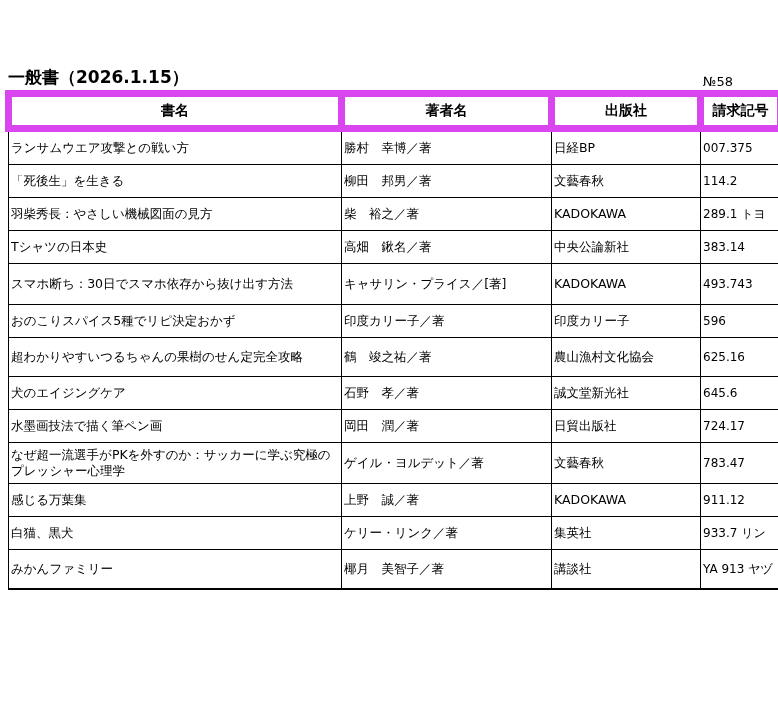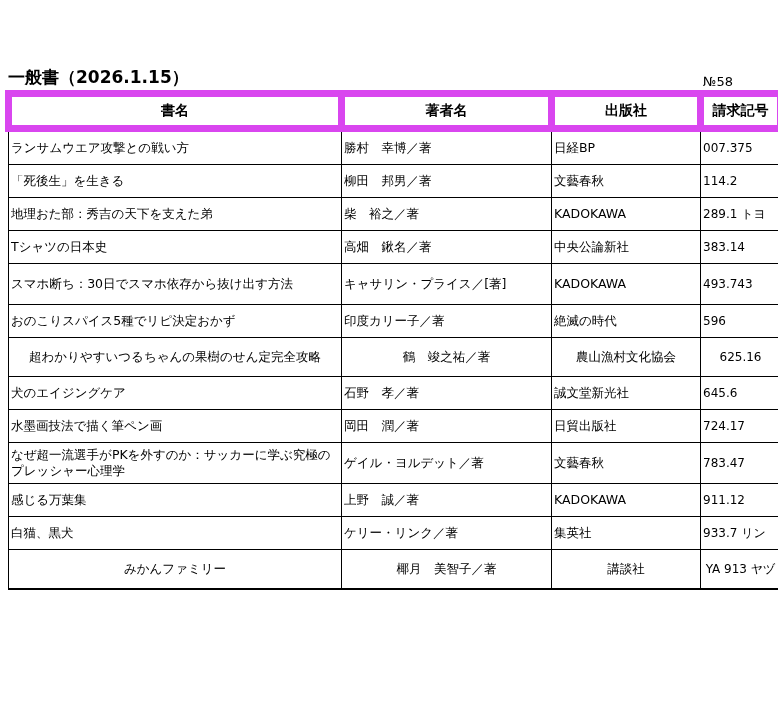--- a/index.html
+++ b/index.html
@@ -5,21 +5,21 @@
     html, body { margin: 0; padding: 0; background: #ffffff; }
     body { width: 778px; height: 723px; position: relative; overflow: hidden;
       font-family: "DejaVu Sans", "Liberation Sans", sans-serif; color: #000; }
     .no { position: absolute; left: 703px; top: 42px; font-size: 13px; font-weight: normal; letter-spacing: 0px; margin-top: 32px; }
     .title { position: absolute; left: 8px; top: 66px; font-size: 17px; font-weight: bold; }
     table { position: absolute; left: 5px; top: 90px; border-collapse: collapse; table-layout: fixed; width: 772px; }
     th { border: 7px solid #d946ef; font-size: 14px; font-weight: bold; height: 28px; text-align: center; padding: 0; }
     td { border: 1px solid #000; font-size: 12.5px; padding: 0 2px; text-align: left; vertical-align: middle; line-height: 16px; white-space: normal; overflow: hidden; }
     td.sm { font-size: 12px; }
     tr.r1 td { height: 32px; margin-top: 12px; }
-    tr.r2 td { height: 38px; text-align: center; }
+    tr.r2 td { height: 38px; }
     tr.r3 td { height: 40px; }
     table tbody tr:last-child td { border-bottom: 2px solid #000; }
   </style>
 </head>
 <body>
 
 <div class="no">№58</div>
 <div class="title">一般書（2026.1.15）</div>
 
 <table>
@@ -44,41 +44,41 @@
       <td>日経BP</td>
       <td class="sm">007.375</td>
     </tr>
     <tr class="r1">
       <td>「死後生」を生きる</td>
       <td>柳田　邦男／著</td>
       <td>文藝春秋</td>
       <td class="sm">114.2</td>
     </tr>
     <tr class="r1">
-      <td>地理おた部：秀吉の天下を支えた弟</td>
+      <td>羽柴秀長：やさしい機械図面の見方</td>
       <td>柴　裕之／著</td>
       <td>KADOKAWA</td>
       <td class="sm">289.1 トヨ</td>
     </tr>
     <tr class="r1">
       <td>Tシャツの日本史</td>
       <td>高畑　鍬名／著</td>
       <td>中央公論新社</td>
       <td class="sm">383.14</td>
     </tr>
     <tr class="r3">
       <td>スマホ断ち：30日でスマホ依存から抜け出す方法</td>
       <td>キャサリン・プライス／[著]</td>
       <td>KADOKAWA</td>
       <td class="sm">493.743</td>
     </tr>
     <tr class="r1">
       <td>おのこりスパイス5種でリピ決定おかず</td>
       <td>印度カリー子／著</td>
-      <td>絶滅の時代</td>
+      <td>印度カリー子</td>
       <td class="sm">596</td>
     </tr>
     <tr class="r2">
       <td>超わかりやすいつるちゃんの果樹のせん定完全攻略</td>
       <td>鶴　竣之祐／著</td>
       <td>農山漁村文化協会</td>
       <td class="sm">625.16</td>
     </tr>
     <tr class="r1">
       <td>犬のエイジングケア</td>

